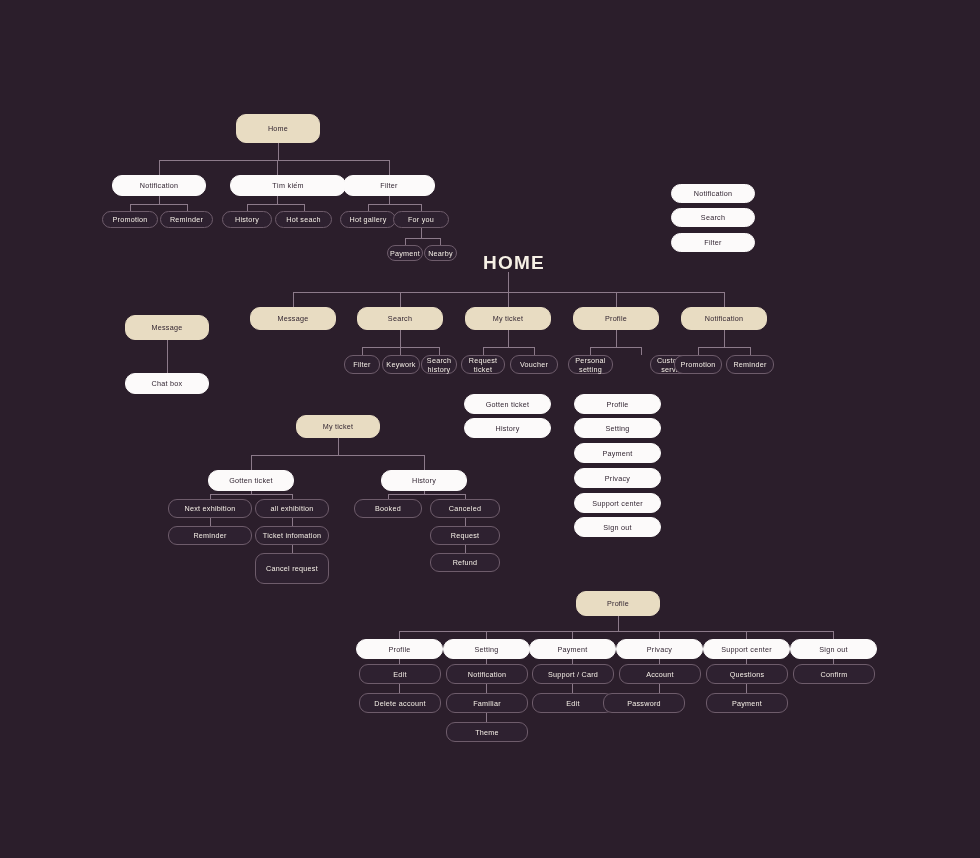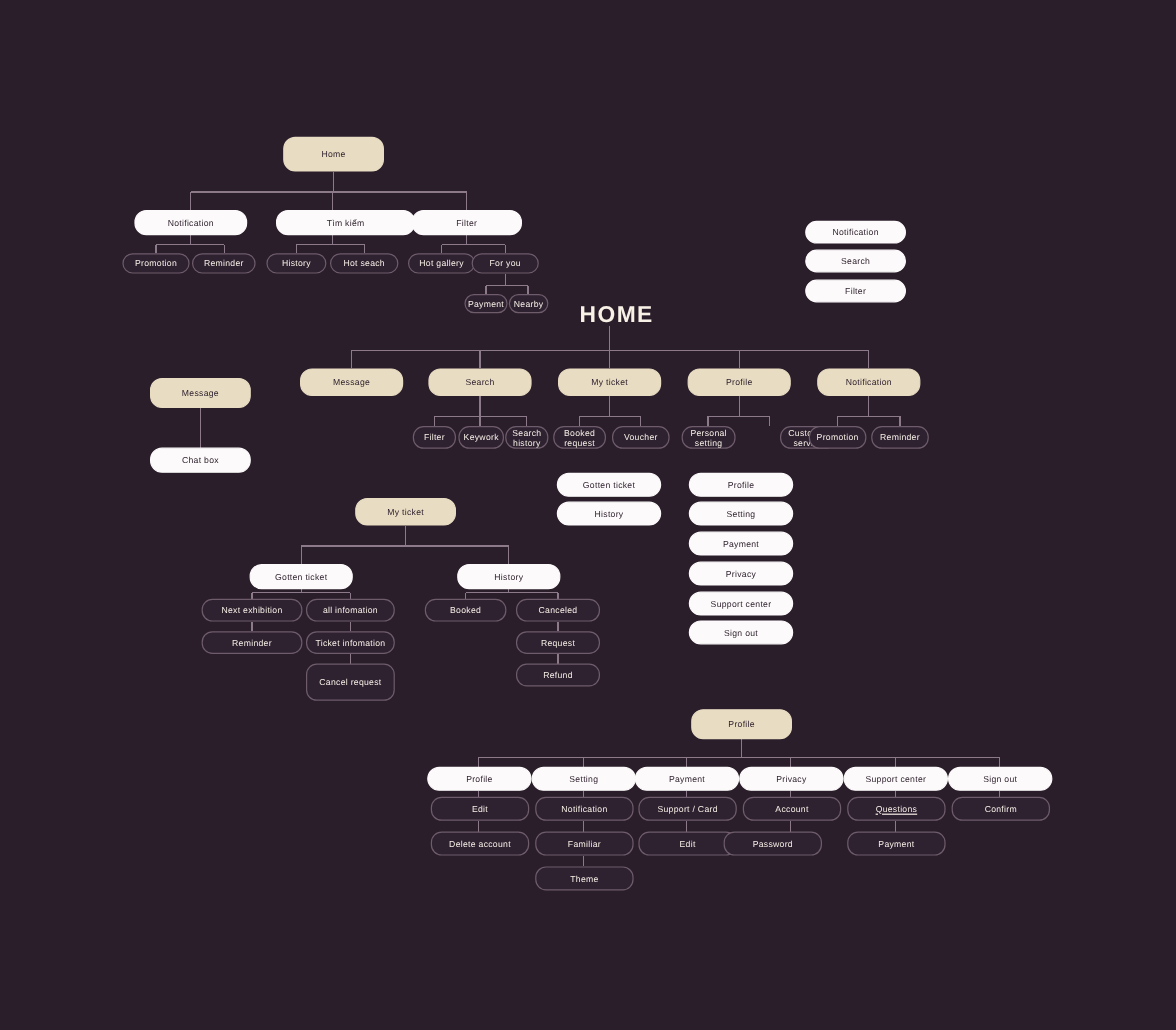--- a/index.html
+++ b/index.html
@@ -183,33 +183,33 @@
     <div class="node white" style="left: 671px; top: 208px; width: 84px; height: 19px;">Search</div>
     <div class="node white" style="left: 671px; top: 233px; width: 84px; height: 19px;">Filter</div>
     <div class="node beige" style="left: 250px; top: 307px; width: 86px; height: 23px;">Message</div>
     <div class="node beige" style="left: 357px; top: 307px; width: 86px; height: 23px;">Search</div>
     <div class="node beige" style="left: 465px; top: 307px; width: 86px; height: 23px;">My ticket</div>
     <div class="node beige" style="left: 573px; top: 307px; width: 86px; height: 23px;">Profile</div>
     <div class="node beige" style="left: 681px; top: 307px; width: 86px; height: 23px;">Notification</div>
     <div class="node dark" style="left: 344px; top: 355px; width: 36px; height: 19px;">Filter</div>
     <div class="node dark" style="left: 382px; top: 355px; width: 38px; height: 19px;">Keywork</div>
     <div class="node dark" style="left: 421px; top: 355px; width: 36px; height: 19px;">Search history</div>
-    <div class="node dark" style="left: 461px; top: 355px; width: 44px; height: 19px;">Booked request</div>
+    <div class="node dark" style="left: 461px; top: 355px; width: 44px; height: 19px;">Request ticket</div>
     <div class="node dark" style="left: 510px; top: 355px; width: 48px; height: 19px;">Voucher</div>
     <div class="node dark" style="left: 568px; top: 355px; width: 45px; height: 19px;">Personal setting</div>
     <div class="node dark" style="left: 650px; top: 355px; width: 47px; height: 19px;">Customer service</div>
     <div class="node dark" style="left: 674px; top: 355px; width: 48px; height: 19px;">Promotion</div>
     <div class="node dark" style="left: 726px; top: 355px; width: 48px; height: 19px;">Reminder</div>
     <div class="node beige" style="left: 125px; top: 315px; width: 84px; height: 25px;">Message</div>
     <div class="node white" style="left: 125px; top: 373px; width: 84px; height: 21px;">Chat box</div>
     <div class="node beige" style="left: 296px; top: 415px; width: 84px; height: 23px;">My ticket</div>
     <div class="node white" style="left: 208px; top: 470px; width: 86px; height: 21px;">Gotten ticket</div>
     <div class="node white" style="left: 381px; top: 470px; width: 86px; height: 21px;">History</div>
     <div class="node dark" style="left: 168px; top: 499px; width: 84px; height: 19px;">Next exhibition</div>
-    <div class="node dark" style="left: 255px; top: 499px; width: 74px; height: 19px;">all infomation</div>
+    <div class="node dark" style="left: 255px; top: 499px; width: 74px; height: 19px;">all exhibition</div>
     <div class="node dark" style="left: 168px; top: 526px; width: 84px; height: 19px;">Reminder</div>
     <div class="node dark" style="left: 255px; top: 526px; width: 74px; height: 19px;">Ticket infomation</div>
     <div class="node dark" style="left: 255px; top: 553px; width: 74px; height: 31px;">Cancel request</div>
     <div class="node dark" style="left: 354px; top: 499px; width: 68px; height: 19px;">Booked</div>
     <div class="node dark" style="left: 430px; top: 499px; width: 70px; height: 19px;">Canceled</div>
     <div class="node dark" style="left: 430px; top: 526px; width: 70px; height: 19px;">Request</div>
     <div class="node dark" style="left: 430px; top: 553px; width: 70px; height: 19px;">Refund</div>
     <div class="node white" style="left: 464px; top: 394px; width: 87px; height: 20px;">Gotten ticket</div>
     <div class="node white" style="left: 464px; top: 418px; width: 87px; height: 20px;">History</div>
     <div class="node white" style="left: 574px; top: 394px; width: 87px; height: 20px;">Profile</div>
@@ -222,21 +222,21 @@
     <div class="node white" style="left: 356px; top: 639px; width: 87px; height: 20px;">Profile</div>
     <div class="node white" style="left: 443px; top: 639px; width: 87px; height: 20px;">Setting</div>
     <div class="node white" style="left: 529px; top: 639px; width: 87px; height: 20px;">Payment</div>
     <div class="node white" style="left: 616px; top: 639px; width: 87px; height: 20px;">Privacy</div>
     <div class="node white" style="left: 703px; top: 639px; width: 87px; height: 20px;">Support center</div>
     <div class="node white" style="left: 790px; top: 639px; width: 87px; height: 20px;">Sign out</div>
     <div class="node dark" style="left: 359px; top: 664px; width: 82px; height: 20px;">Edit</div>
     <div class="node dark" style="left: 446px; top: 664px; width: 82px; height: 20px;">Notification</div>
     <div class="node dark" style="left: 532px; top: 664px; width: 82px; height: 20px;">Support / Card</div>
     <div class="node dark" style="left: 619px; top: 664px; width: 82px; height: 20px;">Account</div>
-    <div class="node dark" style="left: 706px; top: 664px; width: 82px; height: 20px; text-decoration: underline;">Questions</div>
+    <div class="node dark" style="left: 706px; top: 664px; width: 82px; height: 20px;">Questions</div>
     <div class="node dark" style="left: 793px; top: 664px; width: 82px; height: 20px;">Confirm</div>
     <div class="node dark" style="left: 359px; top: 693px; width: 82px; height: 20px;">Delete account</div>
     <div class="node dark" style="left: 446px; top: 693px; width: 82px; height: 20px;">Familiar</div>
     <div class="node dark" style="left: 532px; top: 693px; width: 82px; height: 20px;">Edit</div>
     <div class="node dark" style="left: 603px; top: 693px; width: 82px; height: 20px;">Password</div>
     <div class="node dark" style="left: 706px; top: 693px; width: 82px; height: 20px;">Payment</div>
     <div class="node dark" style="left: 446px; top: 722px; width: 82px; height: 20px;">Theme</div>
   </div>
 
 </body></html>

